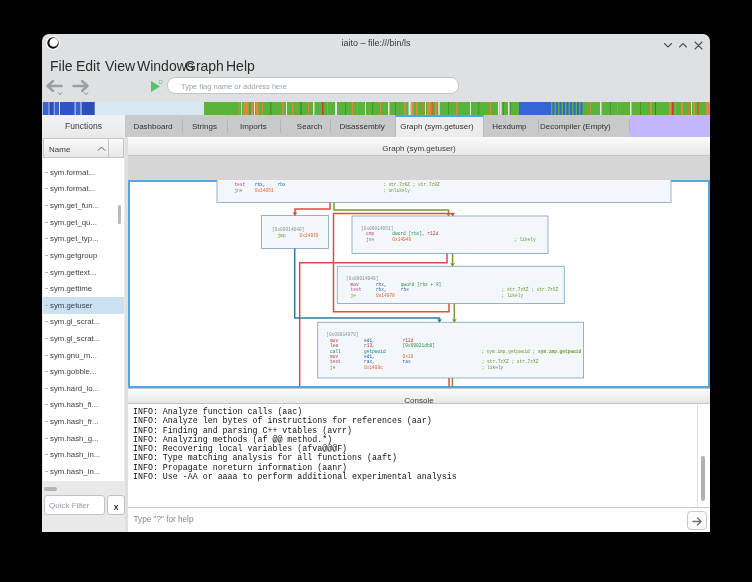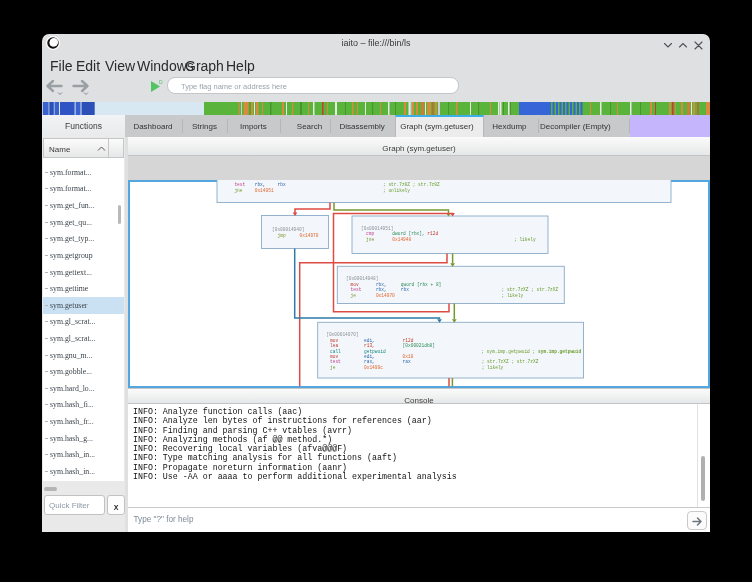--- a/index.html
+++ b/index.html
@@ -173,21 +173,21 @@
   </div>
 
   <div class="abs" style="left:0;top:103px;width:83px;height:395px;background:#e9e9e9;">
     <div class="abs hdr" style="left:1px;top:1px;width:81px;height:20px;border:1px solid #c6c6c6;">
       <span class="abs" style="left:5px;top:5.5px;font-size:8px;color:#3a3a3a;">Name</span>
       <svg class="abs" style="left:53px;top:7px;" width="9" height="6" viewBox="0 0 9 6">
           <path d="M 1 4.5 L 4.5 1 L 8 4.5" fill="none" stroke="#555" stroke-width="1"></path>
         </svg>
       <div class="abs" style="left:64px;top:0;width:1px;height:20px;background:#c6c6c6;"></div>
     </div>
-    <div class="abs" id="flist" style="left:1px;top:21px;width:81px;height:323px;background:#fff;font-size:7.8px;color:#3c444c;overflow:hidden;font-family:Liberation Serif, serif;">
+    <div class="abs" id="flist" style="left:1px;top:21px;width:81px;height:323px;background:#fff;font-size:7.8px;color:#3c444c;overflow:hidden;">
         <div class="abs" style="left:0;top:6.2px;width:81px;height:16.6px;">
           <span class="abs" style="left:1.5px;top:7.5px;width:3px;height:1px;background:#b4b4b4;"></span>
           <span class="abs" style="left:7px;top:3.5px;">sym.format...</span>
         </div>
         <div class="abs" style="left:0;top:22.8px;width:81px;height:16.6px;">
           <span class="abs" style="left:1.5px;top:7.5px;width:3px;height:1px;background:#b4b4b4;"></span>
           <span class="abs" style="left:7px;top:3.5px;">sym.format...</span>
         </div>
         <div class="abs" style="left:0;top:39.5px;width:81px;height:16.6px;">
           <span class="abs" style="left:1.5px;top:7.5px;width:3px;height:1px;background:#b4b4b4;"></span>

